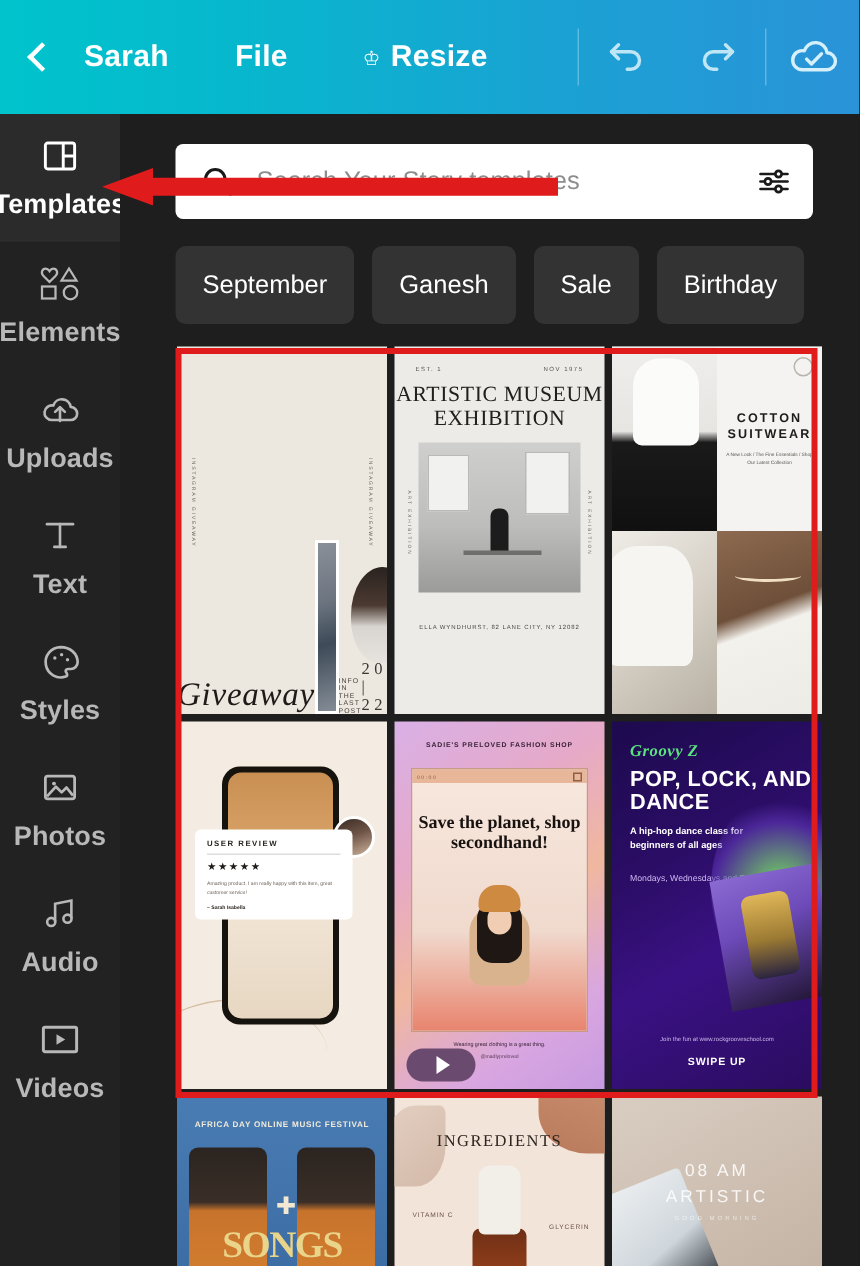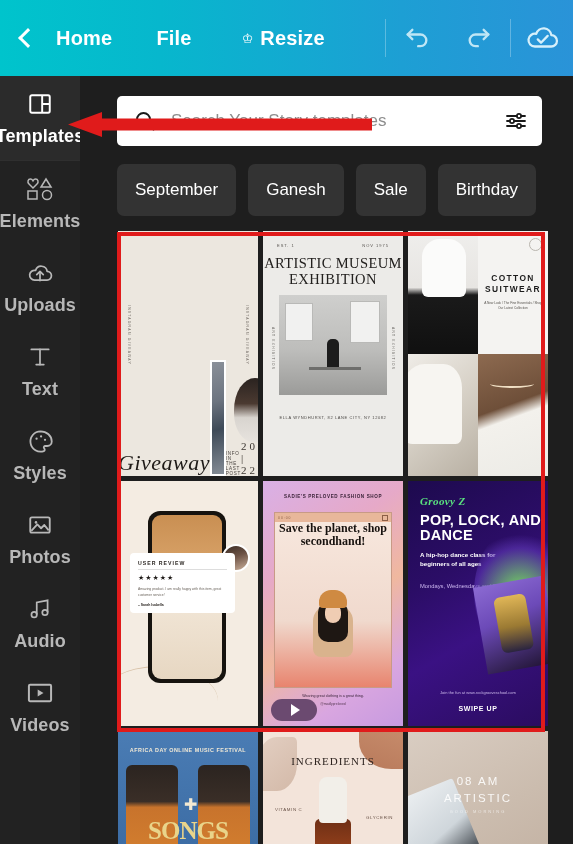--- a/index.html
+++ b/index.html
@@ -129,21 +129,21 @@
   .t4 .sw { position:absolute; left:-20px; bottom:-10px; width:120px; height:70px; border-top:1px solid #d6bfa4; border-radius:50%; }
 
   
   .t5 { background:linear-gradient(145deg,#d9b0e6 0%,#e6a9c8 30%,#f0b89f 55%,#d9a6e0 80%,#c79ae0 100%); position:relative; }
   .t5 .top { text-align:center; font-size:4.6px; font-weight:bold; color:#3a2338; letter-spacing:.6px; margin-top:12px; line-height:1.7; }
   .t5 .win { position:absolute; left:11px; top:31px; width:118px; height:176px; background:#f6e9e2; border:1px solid #c89a86; }
   .t5 .bar { height:9px; background:#e8b79a; display:flex; align-items:center; justify-content:space-between; padding:0 3px; }
   .t5 .bar .d { font-size:3.4px; color:#8c5f46; letter-spacing:1px; }
   .t5 .bar .x { width:6px; height:6px; border:1px solid #8c5f46; }
   .t5 .inner { background:linear-gradient(180deg,#f7e7dd 0%,#f0d9cd 60%,#e8846e 100%); height:165px; position:relative; }
-  .t5 .h2 { font-family:"Liberation Serif", serif; font-weight:bold; font-size:12px; color:#17120f; text-align:center; padding-top:0; line-height:1.08; }
+  .t5 .h2 { font-family:"Liberation Serif", serif; font-weight:bold; font-size:12px; color:#17120f; text-align:center; padding-top:20px; line-height:1.08; }
   .t5 .fig { position:absolute; left:34px; top:68px; width:48px; height:78px; }
   .t5 .hat { position:absolute; left:10px; top:0; width:28px; height:18px; border-radius:12px 12px 4px 4px; background:#cf8a42; }
   .t5 .body { position:absolute; left:4px; top:15px; width:40px; height:52px; border-radius:16px 16px 8px 8px; background:#d9b38d; }
   .t5 .hair { position:absolute; left:9px; top:12px; width:30px; height:40px; border-radius:10px; background:#1e1713; }
   .t5 .face { position:absolute; left:16px; top:14px; width:16px; height:19px; border-radius:8px; background:#f0cdb3; }
   .t5 .cap2 { position:absolute; left:0; right:0; bottom:28px; text-align:center; font-size:3.6px; color:#3a2338; }
   .t5 .cap3 { position:absolute; left:0; right:0; bottom:20px; text-align:center; font-size:3.4px; color:#5a3b55; }
   .t5 .play { position:absolute; left:8px; bottom:5px; width:46px; height:22px; border-radius:12px; background:#6b4a70;
     display:flex; align-items:center; justify-content:center; }
   .t5 .play .tri { width:0;height:0;border-left:9px solid #fff;border-top:6px solid transparent;border-bottom:6px solid transparent; margin-left:3px; }
@@ -204,21 +204,21 @@
 </style>
 </head>
 <body>
 
 <div id="app">
 
   <div class="topbar">
     <div class="tb-back">
       <div class="chev-left"></div>
     </div>
-    <div class="tb-item tb-home">Home</div>
+    <div class="tb-item tb-home">Sarah</div>
     <div class="tb-item tb-file">File</div>
     <div class="tb-resize-wrap">
       <span class="crown">♔</span>
       <span class="tb-item">Resize</span>
     </div>
 
     <div class="tb-right">
       <div class="tb-sep"></div>
       <div class="tb-icon-btn">
         <svg width="28" height="28" viewBox="0 0 24 24" fill="none" stroke="#bfe6f5" stroke-width="2" stroke-linecap="round" stroke-linejoin="round">

